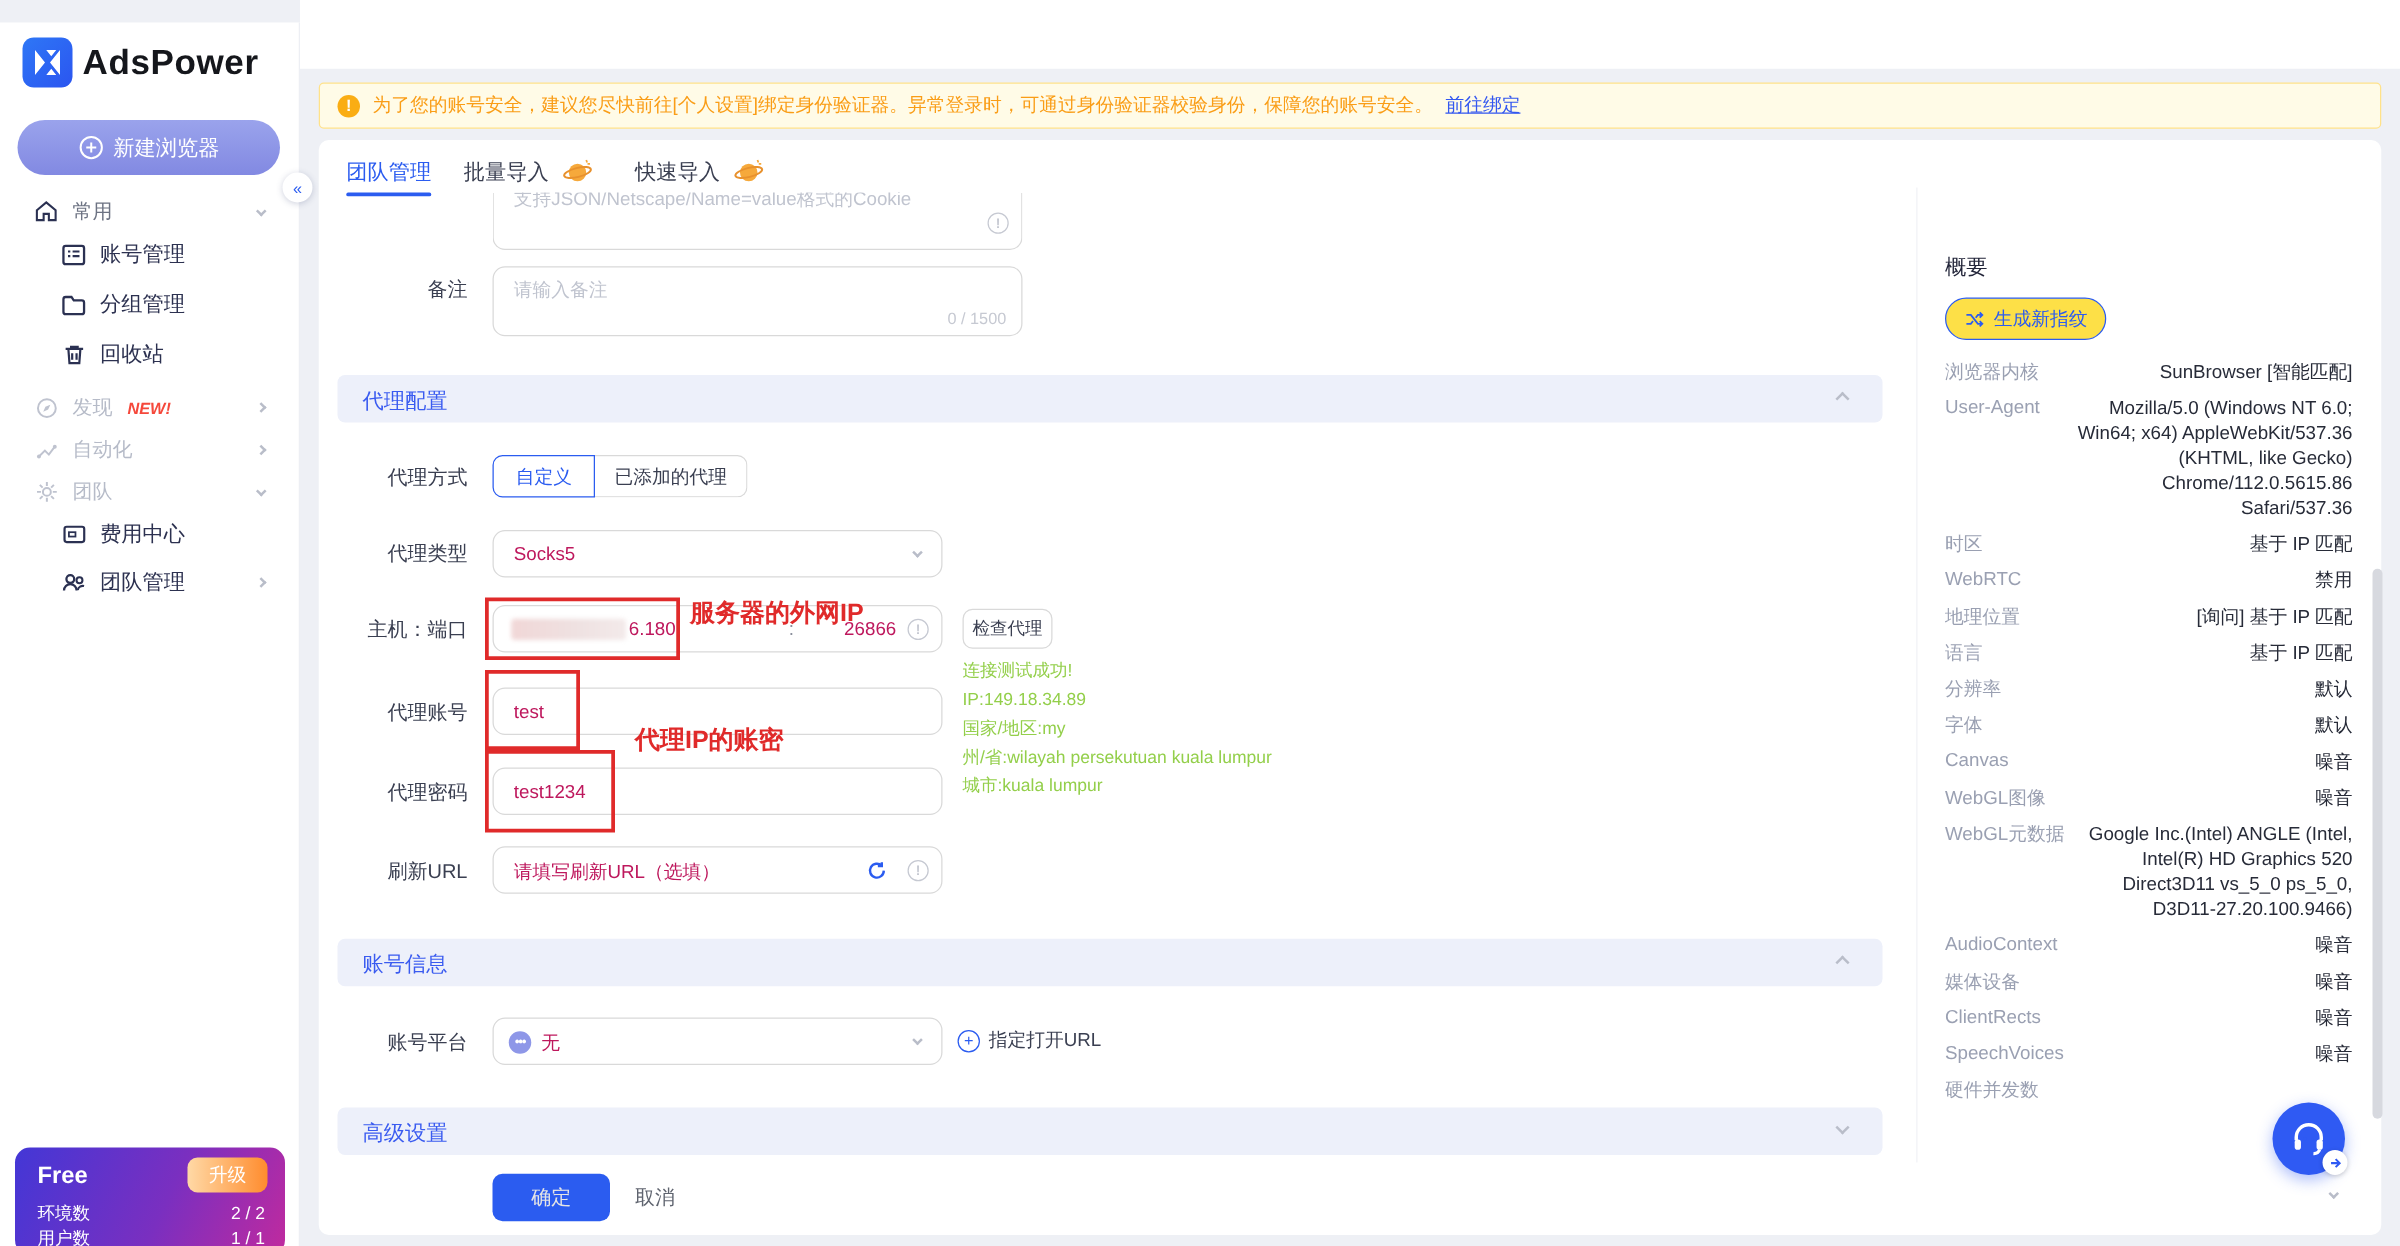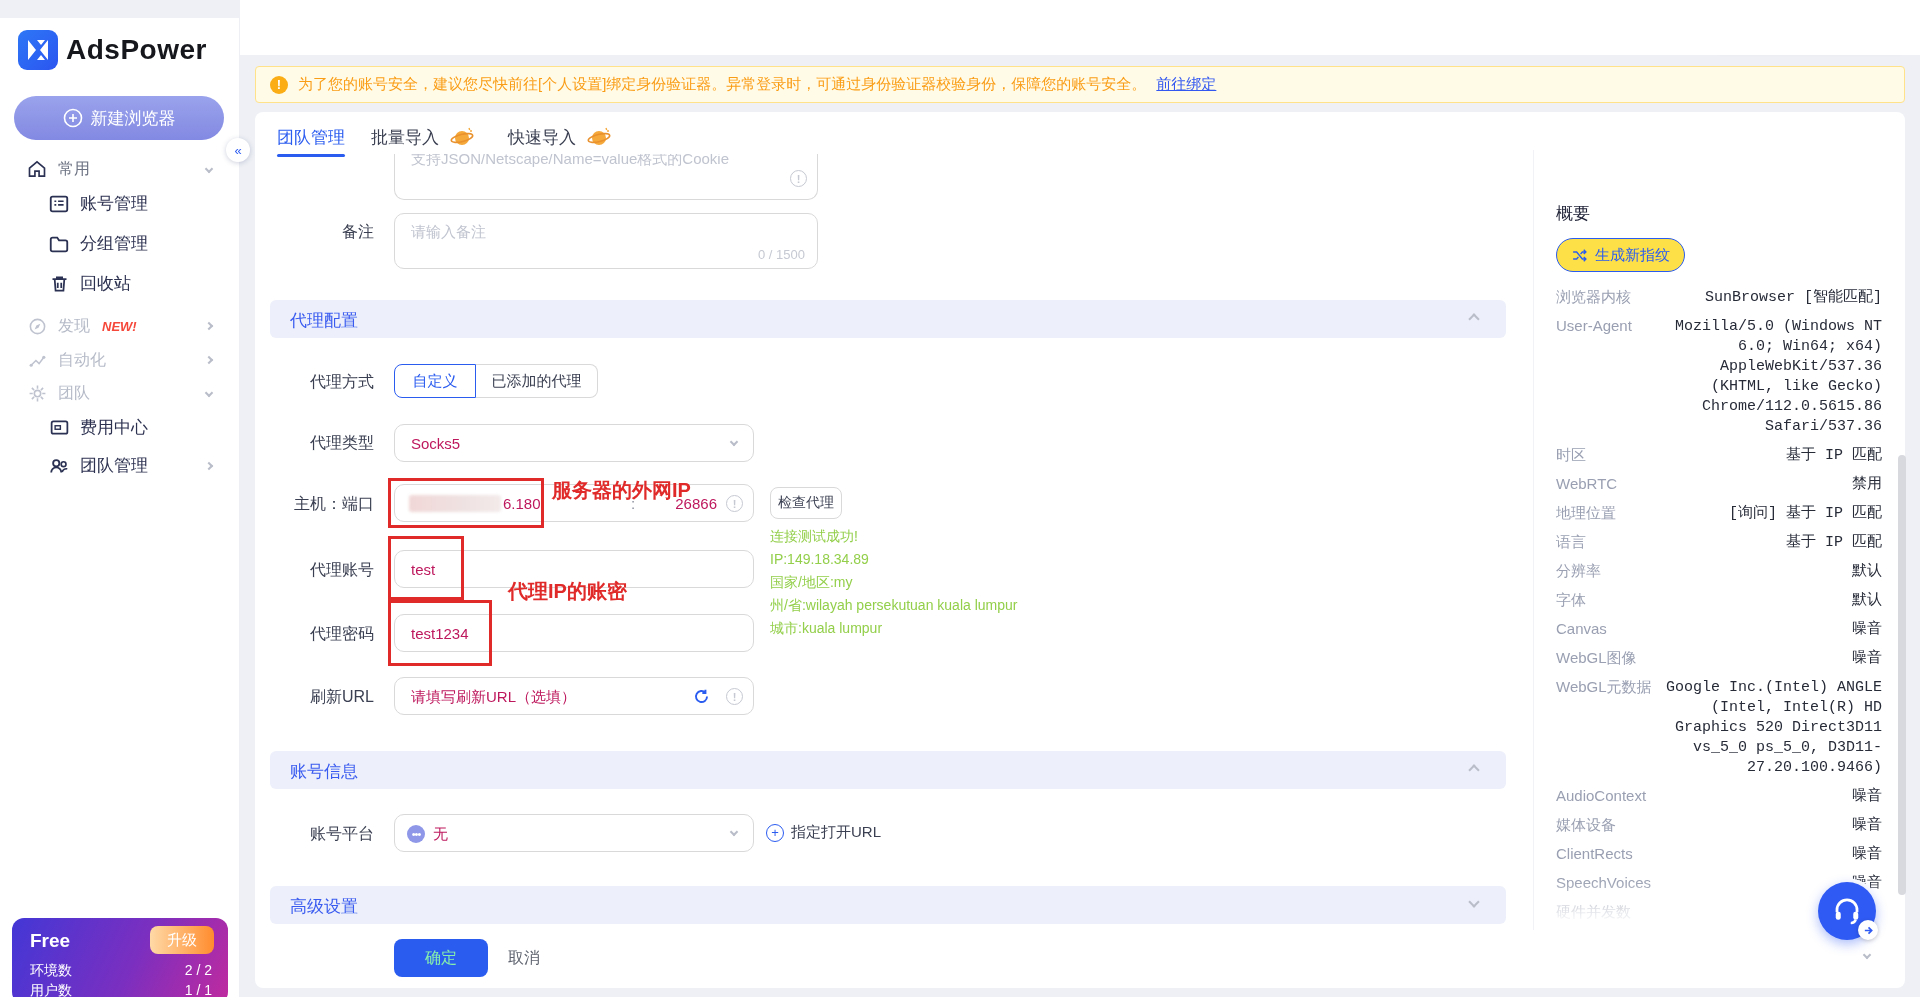--- a/index.html
+++ b/index.html
@@ -72,31 +72,31 @@
   .seg { position:absolute; height:34px; display:flex; align-items:center; justify-content:center; font-size:15px; background:#fff; cursor:pointer; z-index:2; }
   .seg.on { border:1px solid #2b5cf0; color:#2b5cf0; border-radius:8px 0 0 8px; z-index:3; }
   .seg.off { border:1px solid #d9d9d9; border-left:none; color:#3a3f51; border-radius:0 8px 8px 0; }
 
   .mask-blur { position:absolute; background:linear-gradient(90deg,#f1d7d7,#efe2e2 60%,#f3eaea); filter:blur(1.5px); border-radius:3px; z-index:2; }
   .red-rect { position:absolute; border:3px solid #e02a2a; z-index:6; }
   .red-note { position:absolute; color:#e02a2a; font-size:20px; font-weight:bold; z-index:6; }
   .check-btn { position:absolute; left:770px; top:487px; width:72px; height:32px; border:1px solid #d9d9d9; border-radius:8px; background:#fff; font-size:14px; color:#3a3f51; display:flex; align-items:center; justify-content:center; cursor:pointer; z-index:2; }
   .green-line { position:absolute; left:770px; font-size:14px; color:#93cf4a; z-index:2; white-space:nowrap; }
 
-  .primary-btn { position:absolute; left:394px; top:939px; width:94px; height:38px; border-radius:8px; background:#2b5cf0; color:#86efac; font-size:16px; display:flex; align-items:center; justify-content:center; cursor:pointer; z-index:2; }
+  .primary-btn { position:absolute; left:394px; top:939px; width:94px; height:38px; border-radius:8px; background:#2b5cf0; color:#e5e5e5; font-size:16px; display:flex; align-items:center; justify-content:center; cursor:pointer; z-index:2; }
   .cancel-btn { position:absolute; left:508px; top:948px; font-size:16px; color:#5f646f; cursor:pointer; z-index:2; }
 
   
   .sum-divider { position:absolute; left:1533px; top:150px; height:780px; width:1px; background:#f1f2f6; z-index:2; }
   .sum-title { position:absolute; left:1556px; top:202px; font-size:17px; color:#23263a; z-index:2; }
   .gen-btn { position:absolute; left:1556px; top:238px; height:34px; padding:0 14px; border:1px solid #2b5cf0; border-radius:17px; color:#2b5cf0; font-size:15px; display:flex; align-items:center; gap:7px; background:#fde047; cursor:pointer; z-index:2; }
   .sum-rows { position:absolute; left:1556px; top:288px; width:326px; height:634px; overflow:hidden; display:flex; flex-direction:column; gap:9px; z-index:2; }
   .sum-row { display:flex; justify-content:space-between; align-items:flex-start; }
   .sum-label { font-size:15px; color:#9aa0b2; white-space:nowrap; }
-  .sum-value { font-size:15px; color:#272b38; text-align:right; max-width:232px; line-height:20px;font-family:Liberation Mono, monospace; }
+  .sum-value { font-size:15px; color:#272b38; text-align:right; max-width:232px; line-height:20px; }
   .sum-fade { position:absolute; left:1540px; top:880px; width:356px; height:55px; background:linear-gradient(180deg,rgba(255,255,255,0),#ffffff 80%); z-index:3; }
   .scroll-thumb { position:absolute; left:1898px; top:455px; width:8px; height:440px; border-radius:4px; background:#d7d9df; z-index:4; }
 
   .float-help { position:absolute; left:1818px; top:882px; width:58px; height:58px; border-radius:50%; background:#2f5af3; box-shadow:0 4px 12px rgba(47,90,243,.4), 0 0 0 4px #fff; display:flex; align-items:center; justify-content:center; cursor:pointer; z-index:7; }
   .float-badge { position:absolute; left:1858px; top:920px; width:20px; height:20px; border-radius:50%; background:#fff; box-shadow:0 1px 4px rgba(0,0,0,.2); display:flex; align-items:center; justify-content:center; z-index:8; cursor:pointer; }
   .float-chev { position:absolute; left:1864px; top:952px; z-index:7; }
 
   .dots-ico { width:18px; height:18px; border-radius:50%; background:#8e97e8; color:#fff; font-size:11px; display:flex; align-items:center; justify-content:center; letter-spacing:-1px; }
   .plus-ico { width:18px; height:18px; border-radius:50%; border:1.5px solid #2b5cf0; color:#2b5cf0; font-size:13px; display:flex; align-items:center; justify-content:center; }
 </style>

